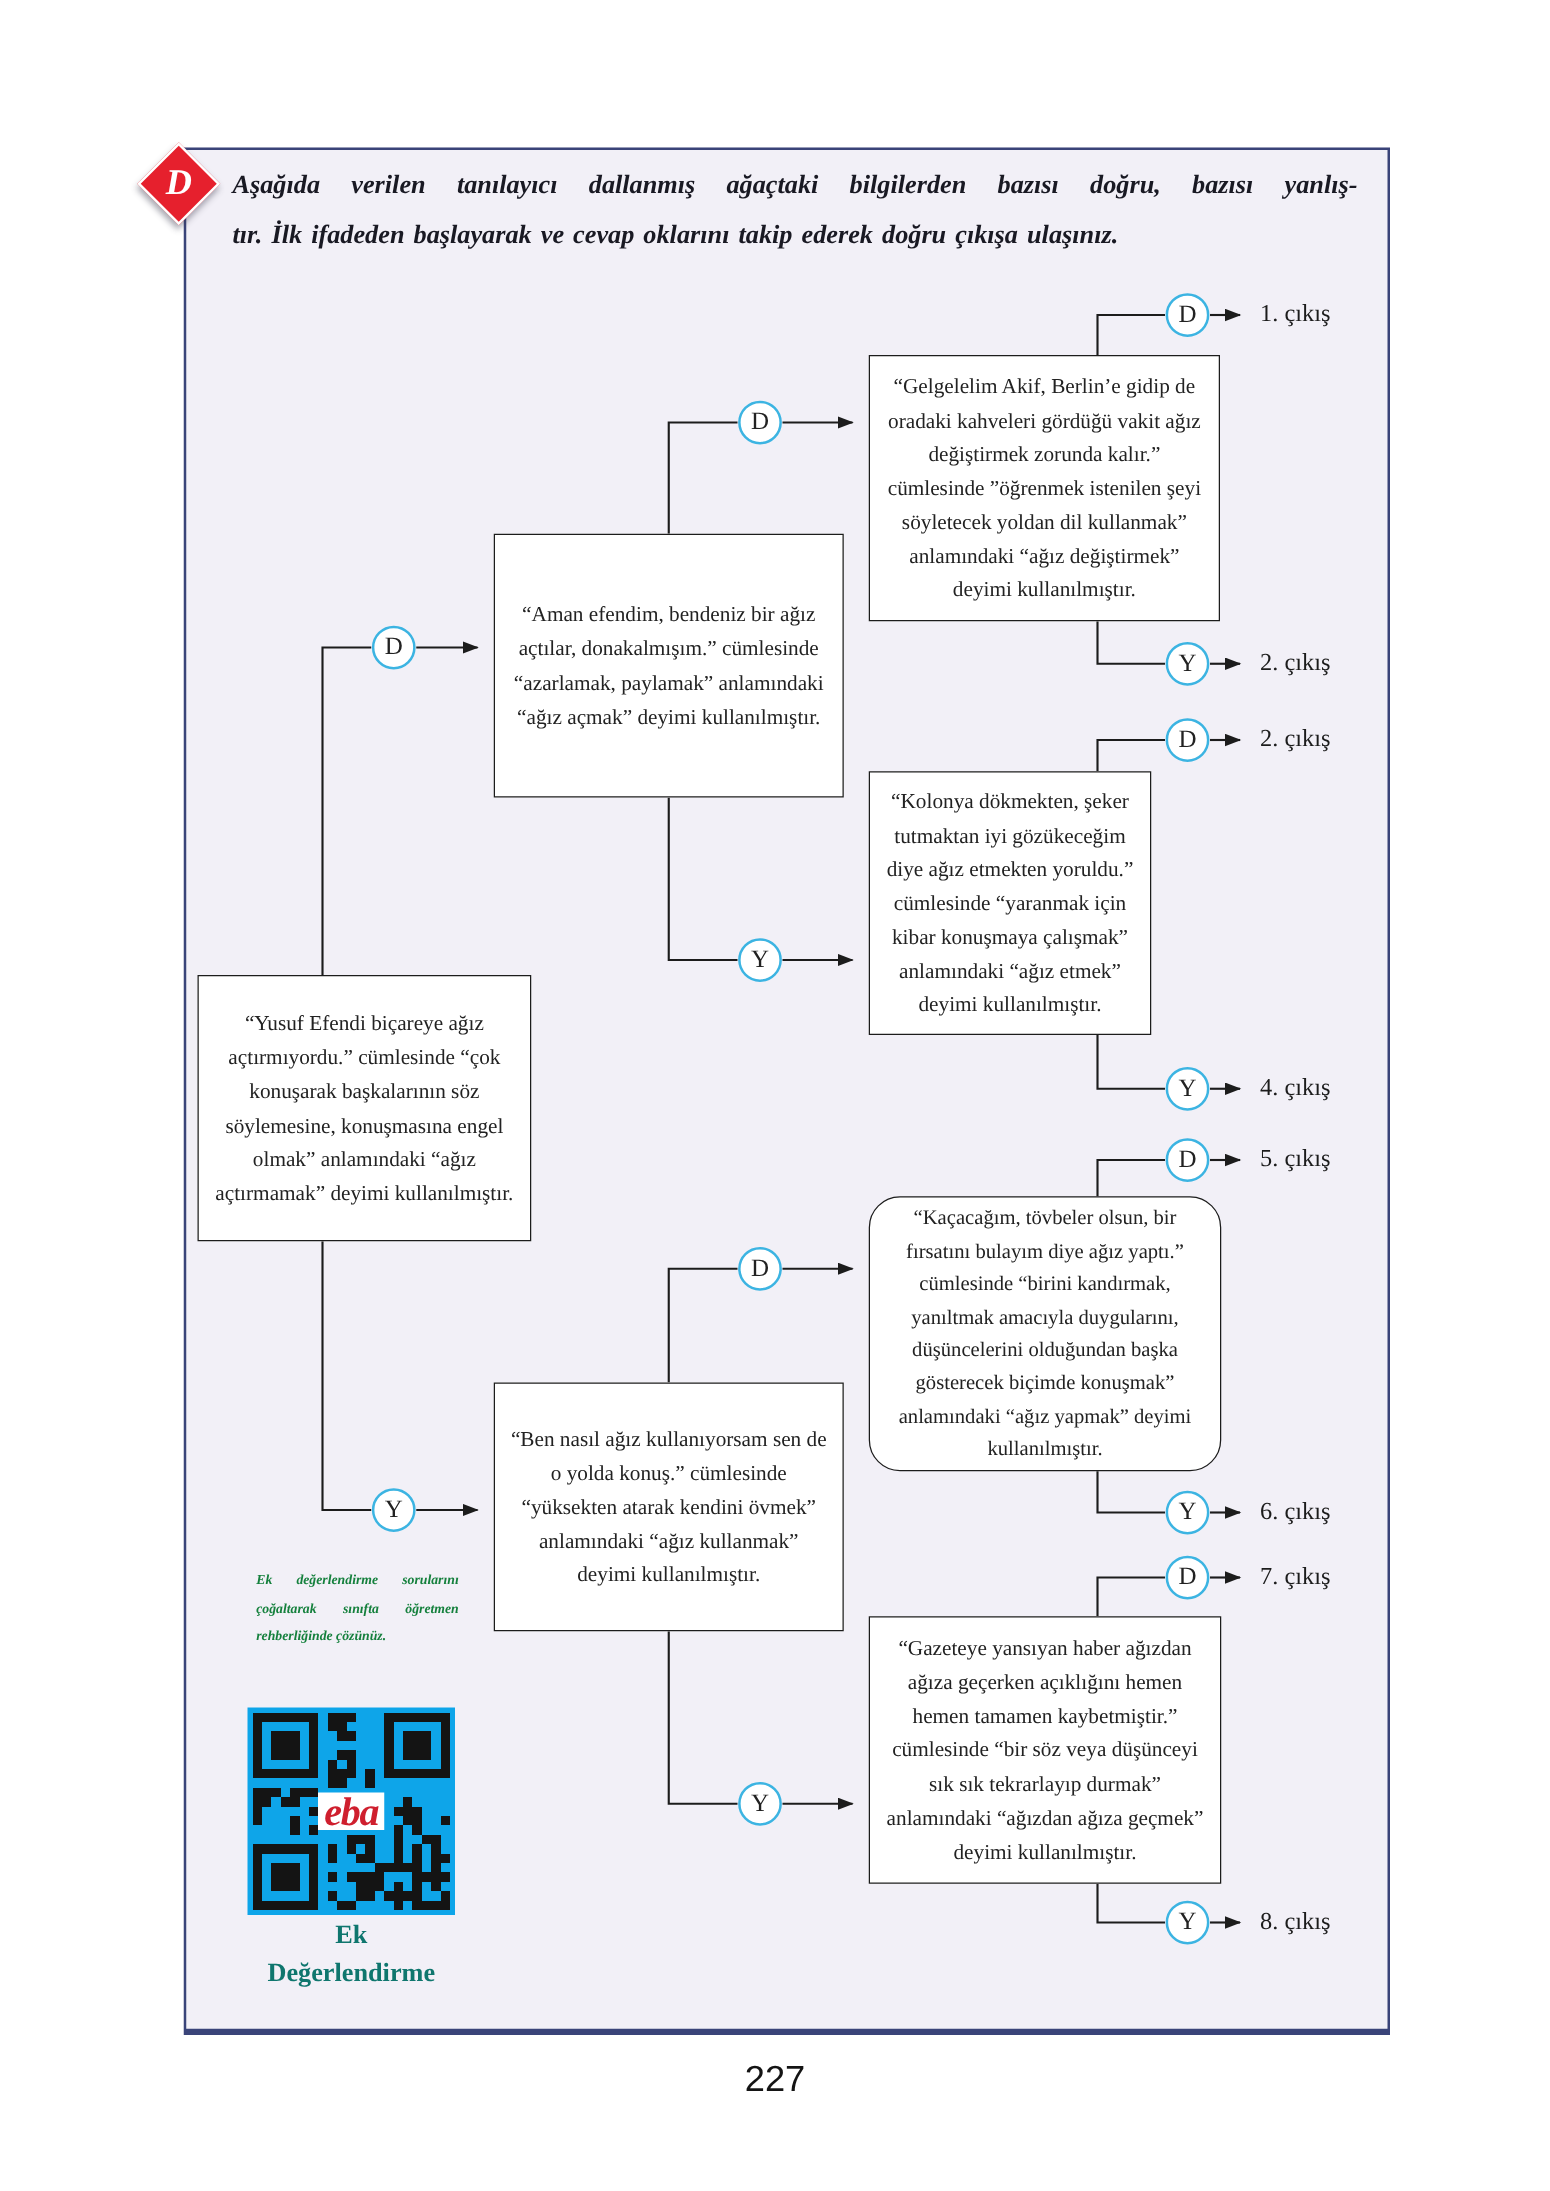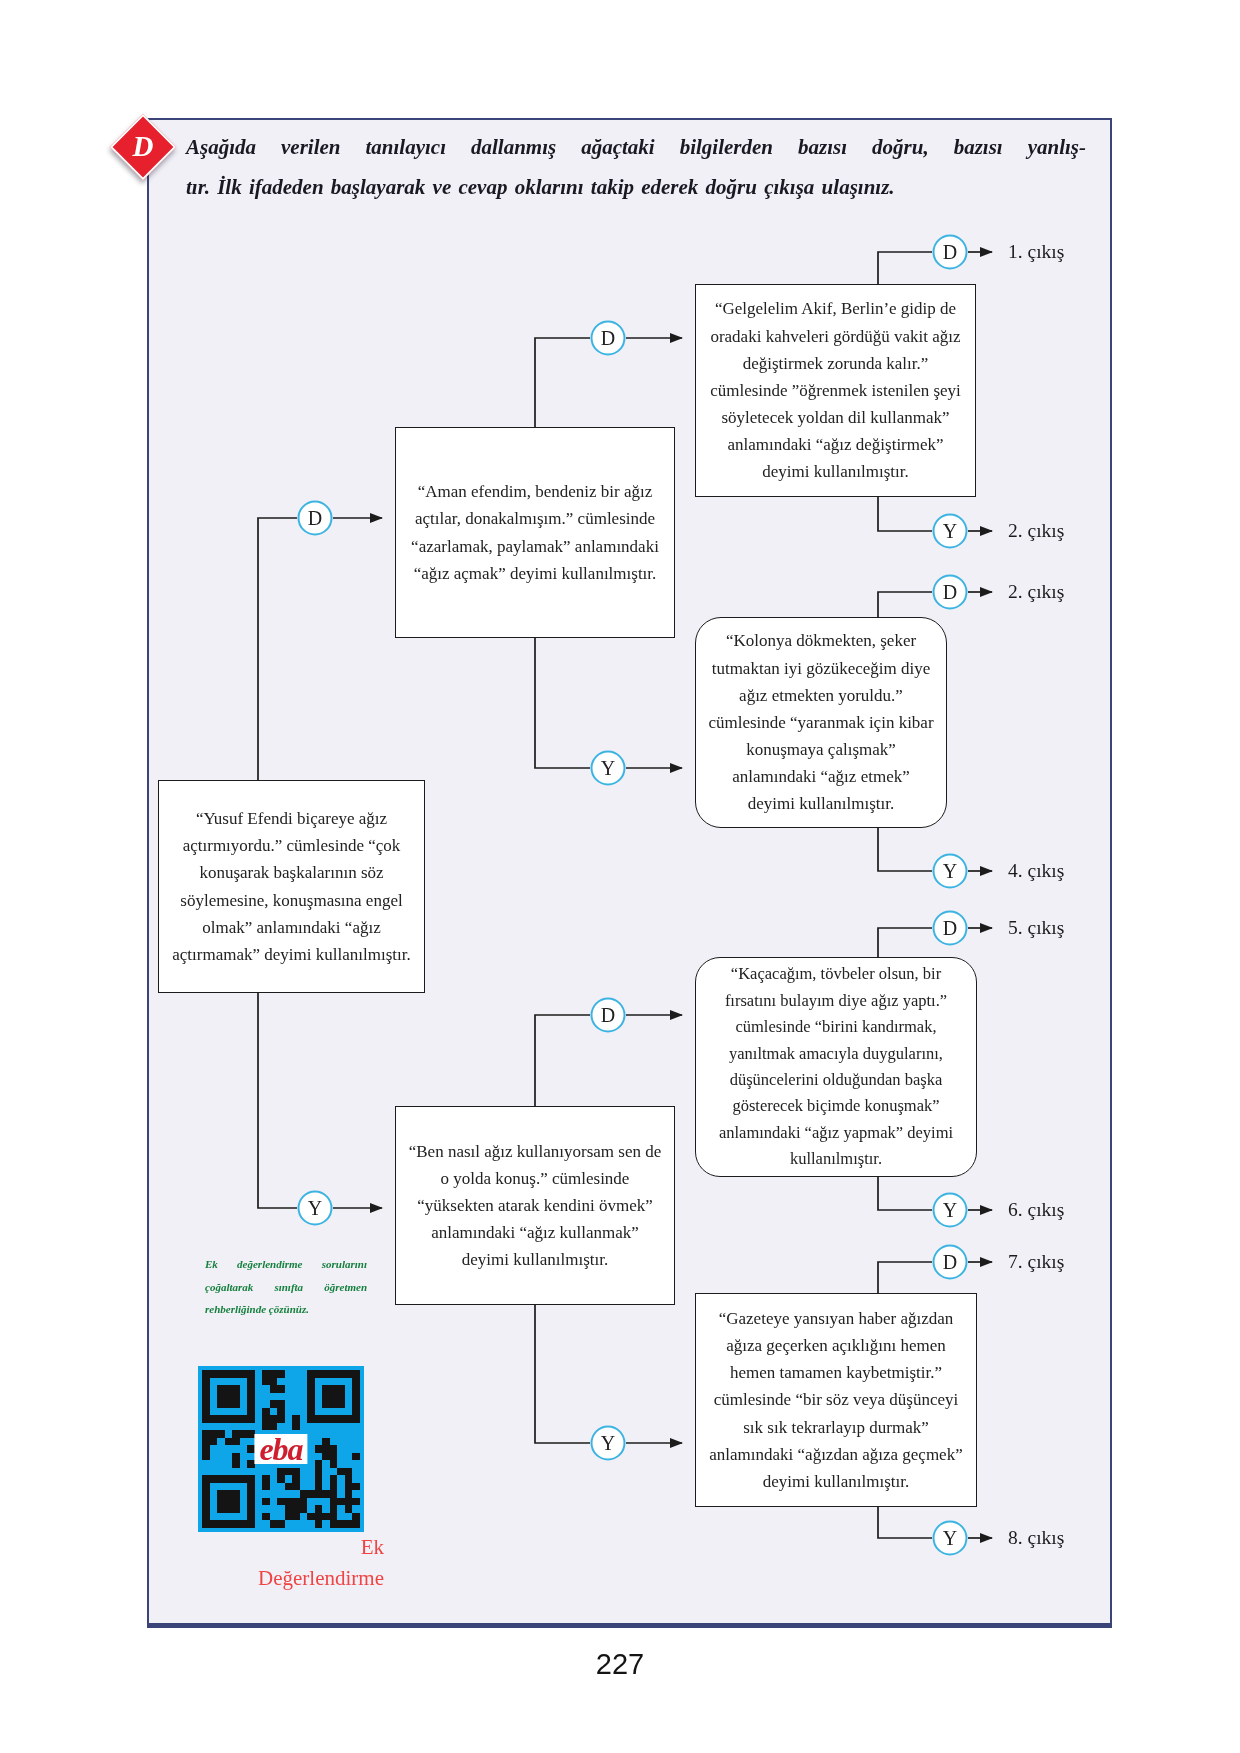--- a/index.html
+++ b/index.html
@@ -103,23 +103,23 @@
     padding: 0 5px;
     font-family: "Liberation Serif", serif;
     font-style: italic; font-weight: bold;
     font-size: 32px; line-height: 30px;
     color: #cf1f2e;
     letter-spacing: -1px;
   }
   .qr-caption {
     position: absolute;
     left: 178px; top: 1532px; width: 206px;
-    text-align: right;
-    font-weight: normal; font-size: 21px; line-height: 31px;
-    color: #ef4444;
+    text-align: center;
+    font-weight: bold; font-size: 21px; line-height: 31px;
+    color: #0f766e;
     z-index: 2;
   }
   .pagenum {
     position: absolute;
     left: 147px; top: 1648px; width: 946px;
     text-align: center;
     font-family: "Liberation Sans", sans-serif;
     font-weight: normal; font-size: 29px;
     color: #141414;
     z-index: 2;
@@ -177,21 +177,21 @@
       <path d="M968,928 H992" marker-end="url(#ah)"></path>
       <path d="M968,1210 H992" marker-end="url(#ah)"></path>
       <path d="M968,1262 H992" marker-end="url(#ah)"></path>
       <path d="M968,1538 H992" marker-end="url(#ah)"></path>
     </g>
   </svg>
 
   <div class="stmt" style="left:158px; top:780px; width:267px; height:213px;">“Yusuf Efendi biçareye ağız açtırmıyordu.” cümlesinde “çok konuşarak başkalarının söz söylemesine, konuşmasına engel olmak” anlamındaki “ağız açtırmamak” deyimi kullanılmıştır.</div>
   <div class="stmt" style="left:395px; top:427px; width:280px; height:211px;">“Aman efendim, bendeniz bir ağız açtılar, donakalmışım.” cümlesinde “azarlamak, paylamak” anlamındaki “ağız açmak” deyimi kullanılmıştır.</div>
   <div class="stmt" style="left:695px; top:284px; width:281px; height:213px;">“Gelgelelim Akif, Berlin’e gidip de oradaki kahveleri gördüğü vakit ağız değiştirmek zorunda kalır.” cümlesinde ”öğrenmek istenilen şeyi söyletecek yoldan dil kullanmak” anlamındaki “ağız değiştirmek” deyimi kullanılmıştır.</div>
-  <div class="stmt" style="left:695px; top:617px; width:252px; height:211px;border-radius:26px;">“Kolonya dökmekten, şeker tutmaktan iyi gözükeceğim diye ağız etmekten yoruldu.” cümlesinde “yaranmak için kibar konuşmaya çalışmak” anlamındaki “ağız etmek” deyimi kullanılmıştır.</div>
+  <div class="stmt" style="left:695px; top:617px; width:226px; height:211px;">“Kolonya dökmekten, şeker tutmaktan iyi gözükeceğim diye ağız etmekten yoruldu.” cümlesinde “yaranmak için kibar konuşmaya çalışmak” anlamındaki “ağız etmek” deyimi kullanılmıştır.</div>
   <div class="stmt" style="left:395px; top:1106px; width:280px; height:199px;">“Ben nasıl ağız kullanıyorsam sen de o yolda konuş.” cümlesinde “yüksekten atarak kendini övmek” anlamındaki “ağız kullanmak” deyimi kullanılmıştır.</div>
   <div class="stmt" style="left:695px; top:957px; width:282px; height:220px; font-size:16.5px;border-radius:25px;">“Kaçacağım, tövbeler olsun, bir fırsatını bulayım diye ağız yaptı.” cümlesinde “birini kandırmak, yanıltmak amacıyla duygularını, düşüncelerini olduğundan başka gösterecek biçimde konuşmak” anlamındaki “ağız yapmak” deyimi kullanılmıştır.</div>
   <div class="stmt" style="left:695px; top:1293px; width:282px; height:214px;">“Gazeteye yansıyan haber ağızdan ağıza geçerken açıklığını hemen hemen tamamen kaybetmiştir.” cümlesinde “bir söz veya düşünceyi sık sık tekrarlayıp durmak” anlamındaki “ağızdan ağıza geçmek” deyimi kullanılmıştır.</div>
 
   <div class="node" style="left:315px; top:518px;">
       <span>D</span>
     </div>
   <div class="node" style="left:315px; top:1208px;">
       <span>Y</span>
     </div>

